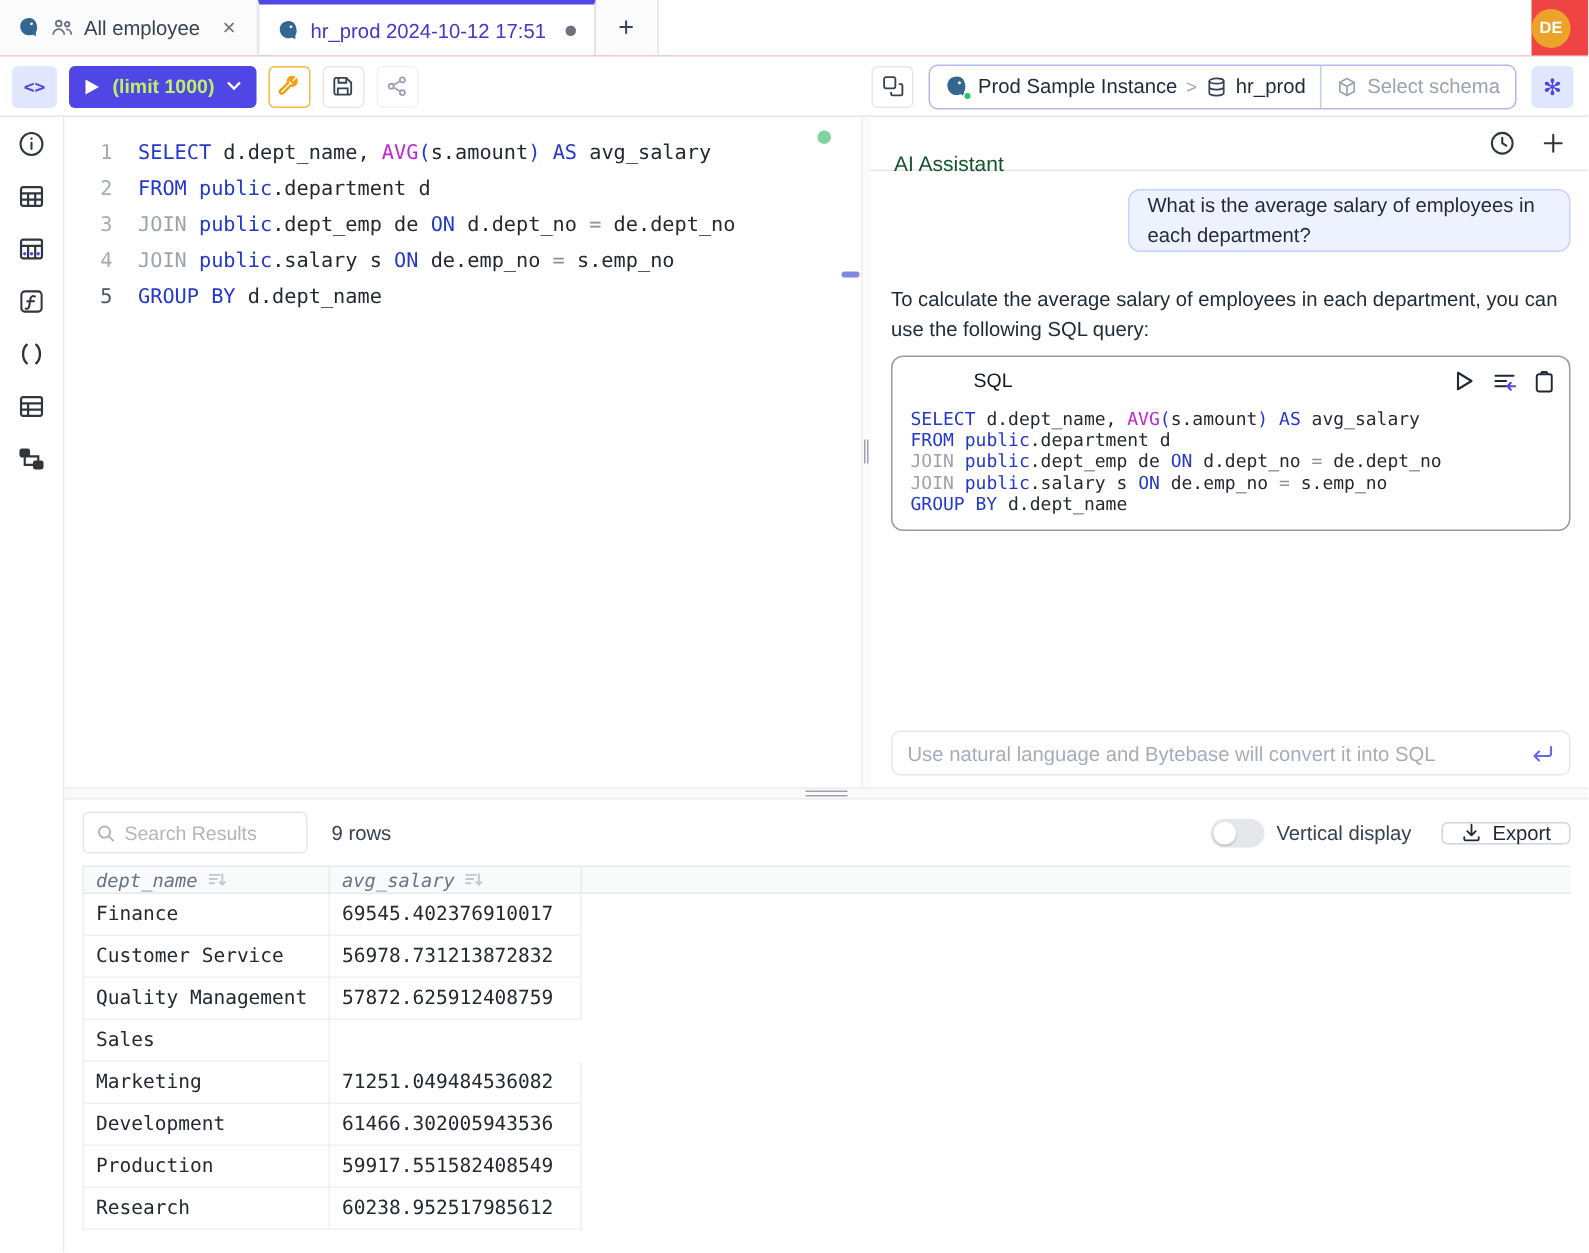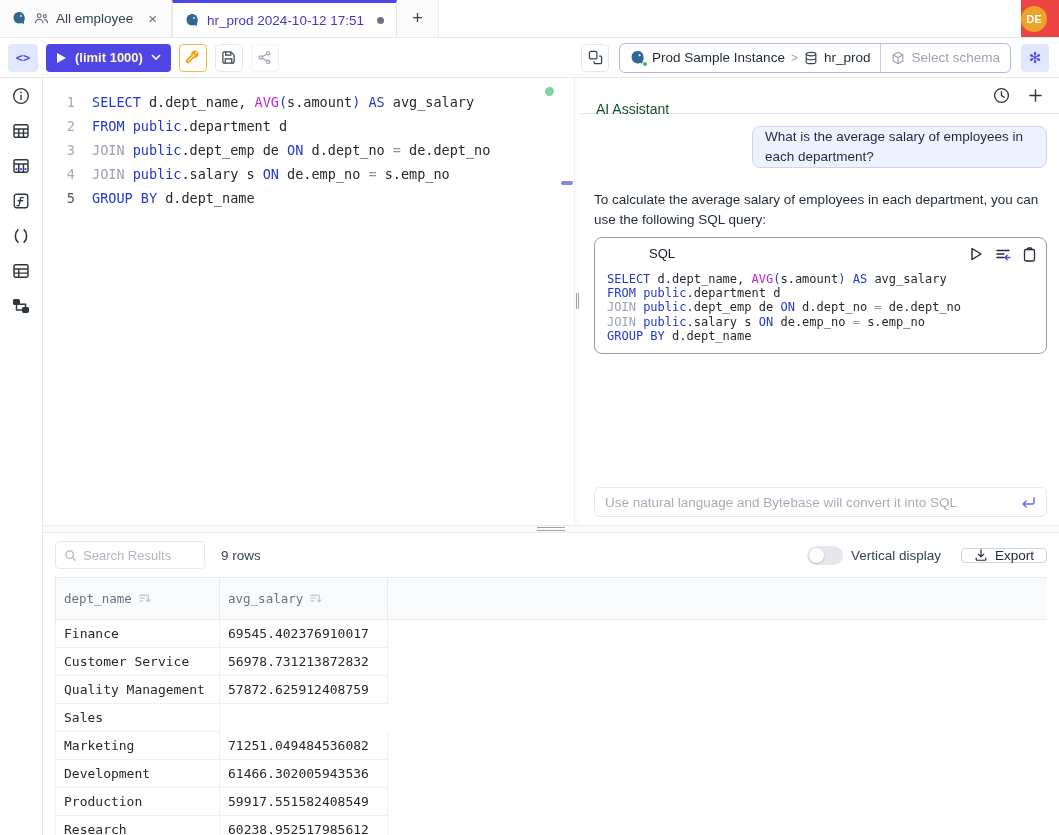--- a/index.html
+++ b/index.html
@@ -12,21 +12,21 @@
   .tab.active { background:#fff; color:#4338ca; border-top:3px solid var(--accent); border-right:1px solid #e5e7eb; border-left:1px solid #e5e7eb; }
   .tab .close { color:#6b7280; font-size:15px; margin-left:6px; padding:0 2px; }
   .tab .dirty-dot { width:7px; height:7px; border-radius:50%; background:#6b7280; margin-left:6px; }
   .newtab { width:42px; display:flex; align-items:center; justify-content:center; font-size:18px; color:#374151; border-right:1px solid #ebedf0; background:#fbfbfc; cursor:pointer; }
   .tab-spacer { flex:1; background:#fff; }
   .avatar { width:26px; height:26px; border-radius:50%; background:var(--avatar); color:#fff; font-size:11px; font-weight:bold; display:flex; align-items:center; justify-content:center; align-self:center; margin-right:12px; }
 
   
   .toolbar { height:40px; display:flex; align-items:center; padding:0 10px 0 8px; gap:8px; border-bottom:1px solid #e5e7eb; background:#fff; flex:0 0 auto; }
   .code-toggle { width:30px; height:28px; border-radius:4px; background:#e0e7ff; color:var(--accent); font-family:"DejaVu Sans Mono",monospace; font-weight:bold; font-size:12px; display:flex; align-items:center; justify-content:center; border:none; cursor:pointer; }
-  .run-btn { height:28px; border-radius:4px; background:var(--accent); color:#fef9c3; border:none; display:flex; align-items:center; gap:8px; padding:12px 10px; font-size:13px; font-weight:bold; cursor:pointer; font-family:"Liberation Sans",sans-serif; }
+  .run-btn { height:28px; border-radius:4px; background:var(--accent); color:#bef264; border:none; display:flex; align-items:center; gap:8px; padding:12px 10px; font-size:13px; font-weight:bold; cursor:pointer; font-family:"Liberation Sans",sans-serif; }
   .icon-btn { width:28px; height:28px; border-radius:4px; border:1px solid #e5e7eb; background:#fff; display:flex; align-items:center; justify-content:center; cursor:pointer; }
   .icon-btn.amber { border-color:#f5b840; }
   .icon-btn.borderless { border-color:#f1f2f4; }
   .toolbar-right { margin-left:auto; display:flex; align-items:center; gap:10px; }
   .conn-pill { height:30px; display:flex; align-items:stretch; border:1px solid #b3b7ee; border-radius:6px; overflow:hidden; background:#fff; }
   .conn-seg { display:flex; align-items:center; gap:6px; padding:0 10px; font-size:13.5px; color:#1f2937; cursor:pointer; }
   .conn-seg + .conn-seg { border-left:1px solid #c7cbf0; color:#9ca3af; }
   .conn-sep { color:#9ca3af; font-size:12px; }
   .pgwrap { position:relative; width:16px; height:16px; }
   .pgwrap .statusdot { position:absolute; right:-2px; bottom:-1px; width:6px; height:6px; border-radius:50%; background:var(--ok); border:1px solid #fff; }
@@ -83,21 +83,21 @@
   .search-box input { border:none; outline:none; width:100%; font-size:13px; color:#1f2937; font-family:"Liberation Sans",sans-serif; }
   .search-box input::placeholder { color:#b0b5be; }
   .rowcount { font-size:13.5px; color:#374151; }
   .results-head-right { margin-left:auto; display:flex; align-items:center; gap:20px; }
   .toggle-wrap { display:flex; align-items:center; gap:8px; font-size:13.5px; color:#374151; }
   .toggle { width:36px; height:19px; border-radius:10px; background:#e5e7eb; position:relative; cursor:pointer; }
   .toggle .knob { position:absolute; top:2px; left:2px; width:15px; height:15px; border-radius:50%; background:#fff; box-shadow:0 1px 2px rgba(0,0,0,.2); }
   .export-btn { height:15px; border:1px solid #d1d5db; border-radius:4px; background:#fff; display:flex; align-items:center; gap:7px; padding:0 12px; font-size:13.5px; color:#1f2937; cursor:pointer; font-family:"Liberation Sans",sans-serif; }
 
   .grid { font-family:"DejaVu Sans Mono",monospace; }
-  .grid-header { display:flex; height:43px; background:#f8fafc; border-top:1px solid #e8eaed; border-bottom:1px solid #e8eaed; }
+  .grid-header { display:flex; height:19px; background:#f8fafc; border-top:1px solid #e8eaed; border-bottom:1px solid #e8eaed;font-style:italic; }
   .gh-cell { display:flex; align-items:center; gap:6px; padding-left:8px; font-size:12.5px; color:#6b7280; border-right:1px solid #e8eaed; }
   .gh-cell:first-child { border-left:1px solid #e8eaed; }
   .gh-cell.c1 { width:165px; } .gh-cell.c2 { width:168px; } .gh-fill { flex:1; }
   .grid-row { display:flex; height:28px; }
   .gr-cell { display:flex; align-items:center; padding-left:8px; font-size:13px; color:#24292f; border-right:1px solid #eef0f3; border-bottom:1px solid #eef0f3; }
   .gr-cell:first-child { border-left:1px solid #eef0f3; }
   .gr-cell.c1 { width:165px; } .gr-cell.c2 { width:168px; }
 
   svg { display:block; }
 </style>

